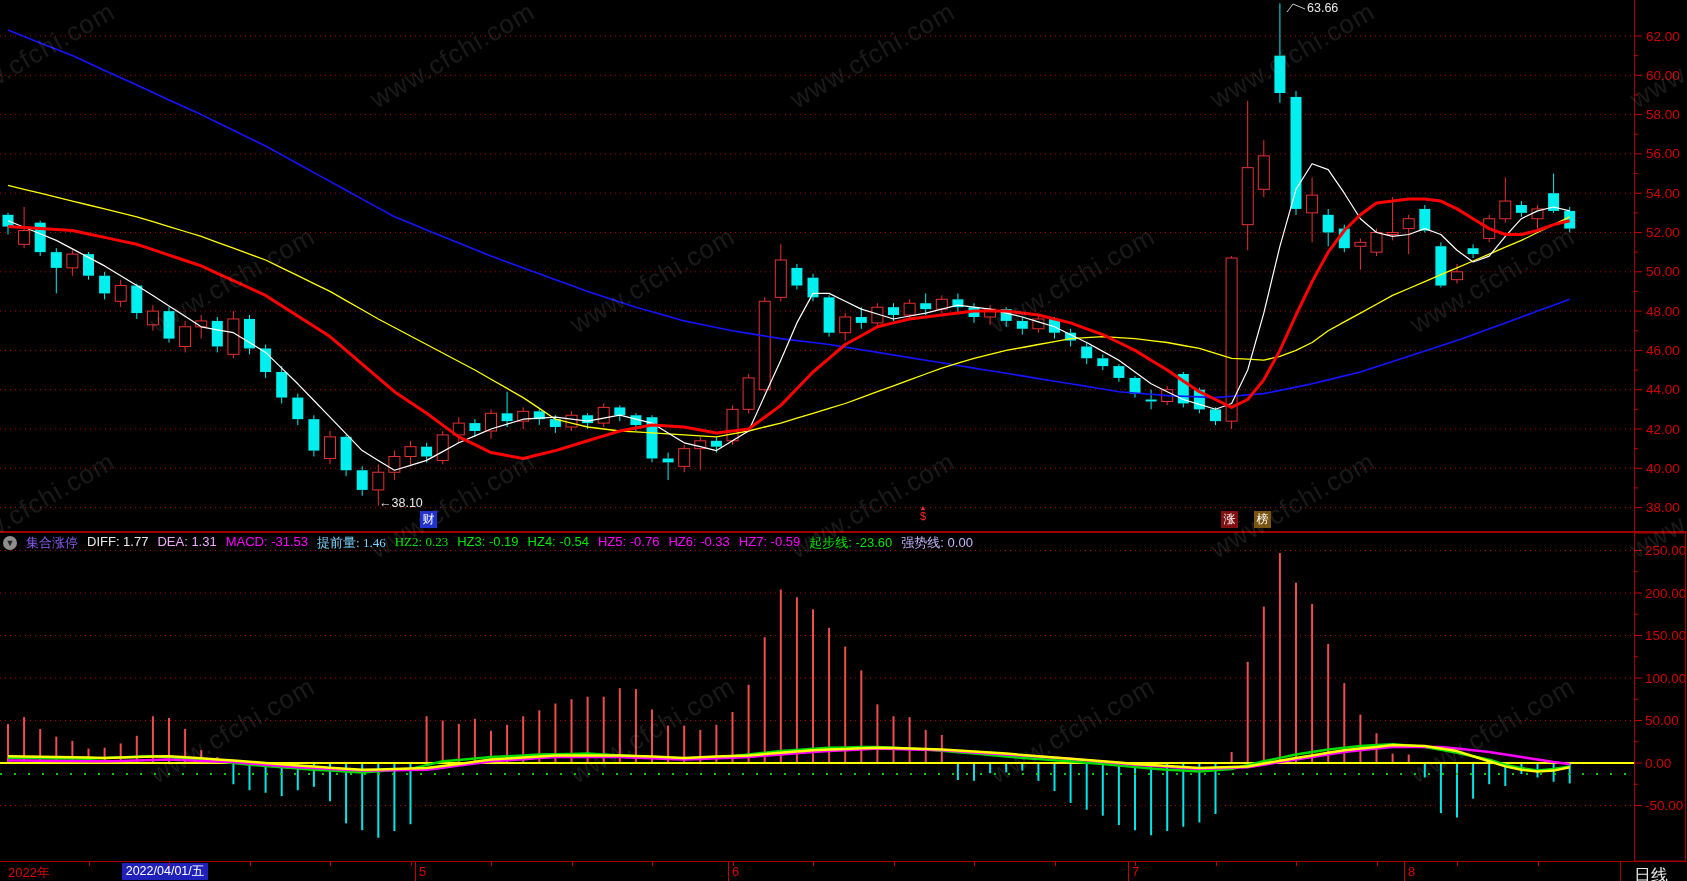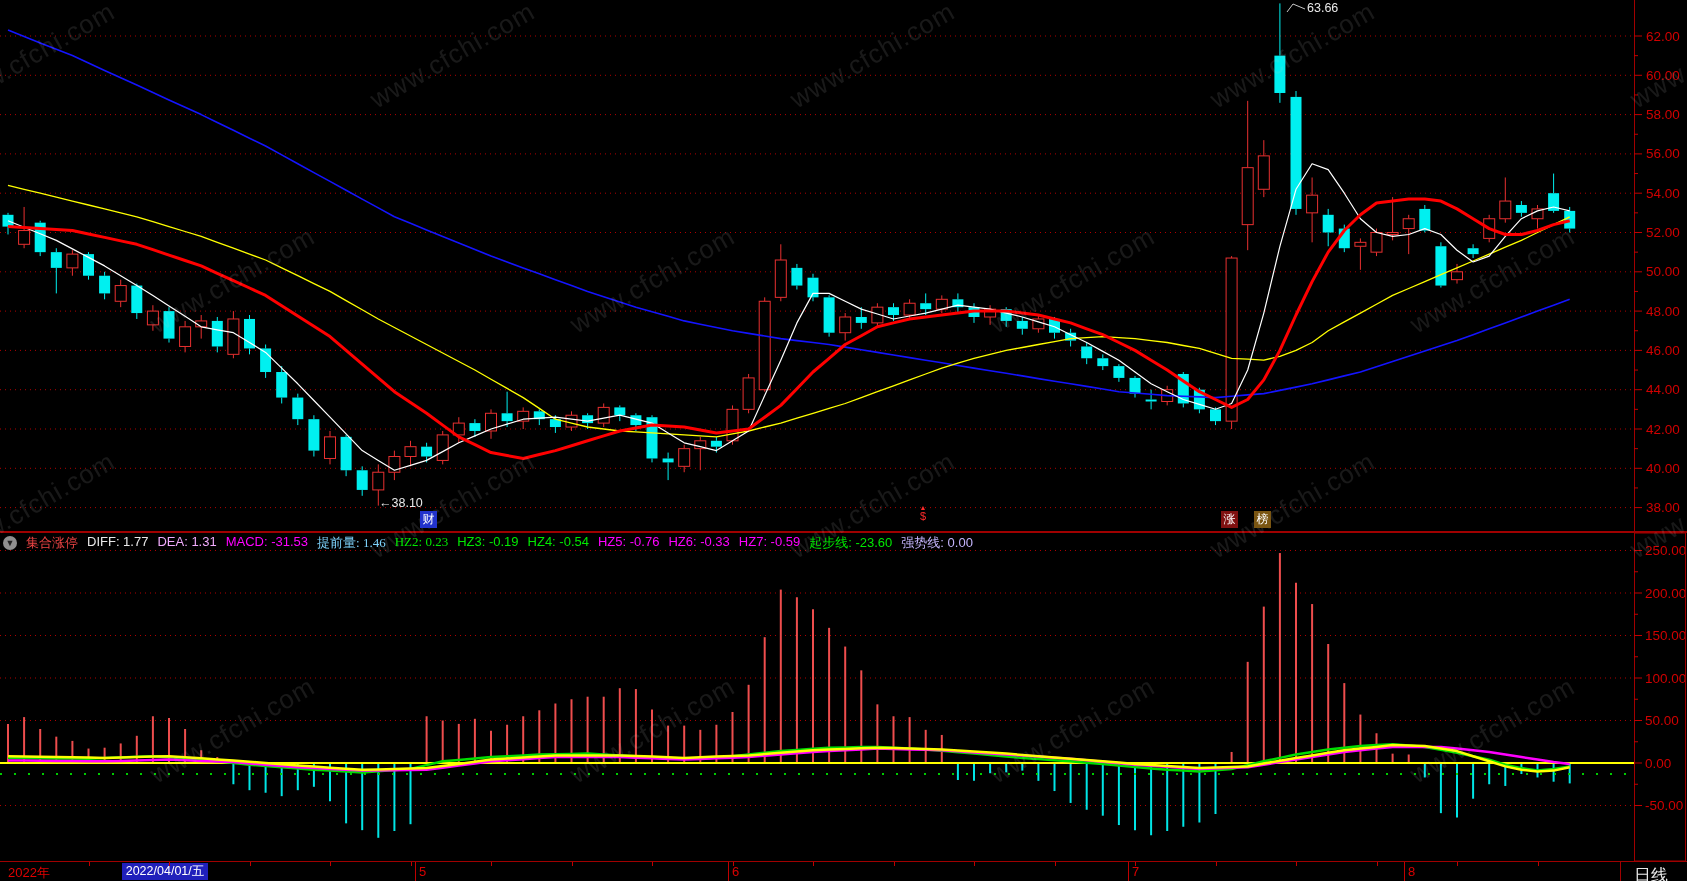--- a/index.html
+++ b/index.html
@@ -555,21 +555,21 @@
       <div class="wm" style="left: 1200px; top: 490px;">www.cfchi.com</div>
       <div class="wm" style="left: 1620px; top: 490px;">www.cfchi.com</div>
       <div class="wm" style="left: 140px; top: 715px;">www.cfchi.com</div>
       <div class="wm" style="left: 560px; top: 715px;">www.cfchi.com</div>
       <div class="wm" style="left: 980px; top: 715px;">www.cfchi.com</div>
       <div class="wm" style="left: 1400px; top: 715px;">www.cfchi.com</div>
     </div>
 
   <div id="ind-header">
     <span id="collapse-btn">▼</span>
-    <span class="fld" style="color:#ef4444">集合涨停</span>
+    <span class="fld" style="color:#8b5cf6">集合涨停</span>
     <span id="ind-fields" style="display:flex;gap:9px">
         <span class="fld" style="color: rgb(232, 232, 232);">DIFF: 1.77</span>
         <span class="fld" style="color: #f0abfc;">DEA: 1.31</span>
         <span class="fld" style="color: rgb(255, 0, 255);">MACD: -31.53</span>
         <span class="fld" style="color: #7dd3fc; font-family: Liberation Serif, serif;">提前量: 1.46</span>
         <span class="fld" style="color: rgb(0, 232, 0); font-family: Liberation Serif, serif;">HZ2: 0.23</span>
         <span class="fld" style="color: rgb(0, 232, 0);">HZ3: -0.19</span>
         <span class="fld" style="color: rgb(0, 232, 0);">HZ4: -0.54</span>
         <span class="fld" style="color: rgb(255, 0, 255);">HZ5: -0.76</span>
         <span class="fld" style="color: rgb(255, 0, 255);">HZ6: -0.33</span>

